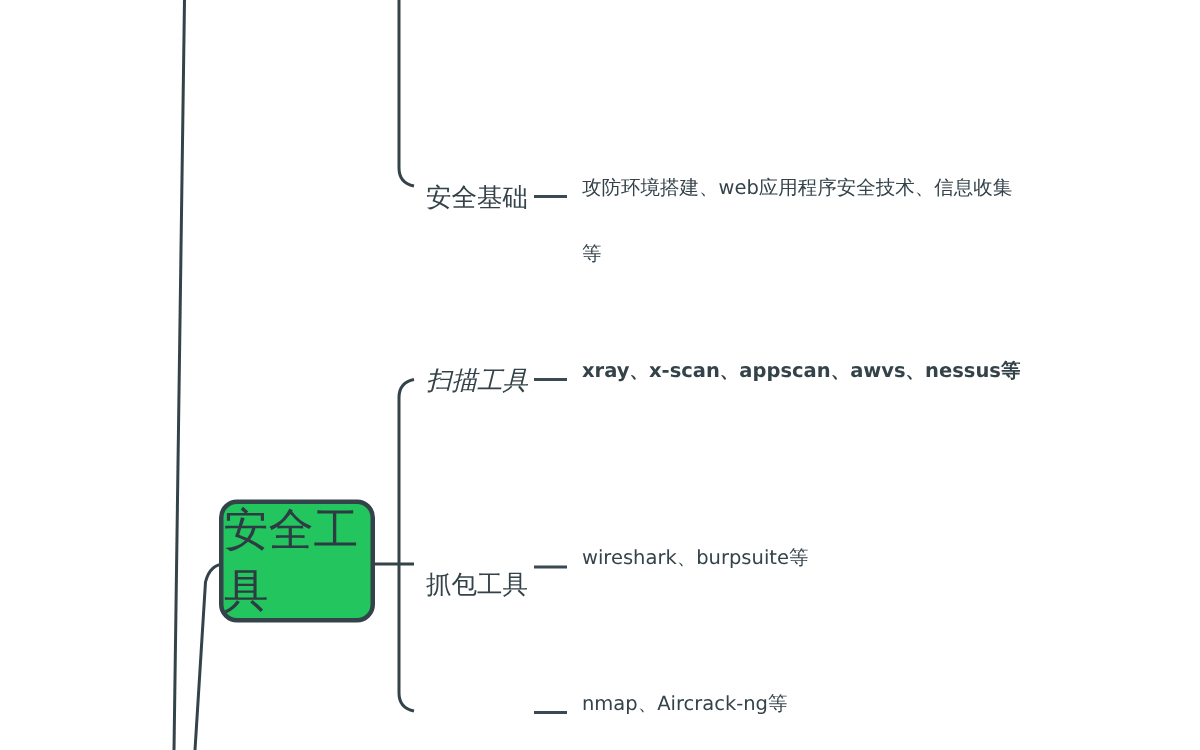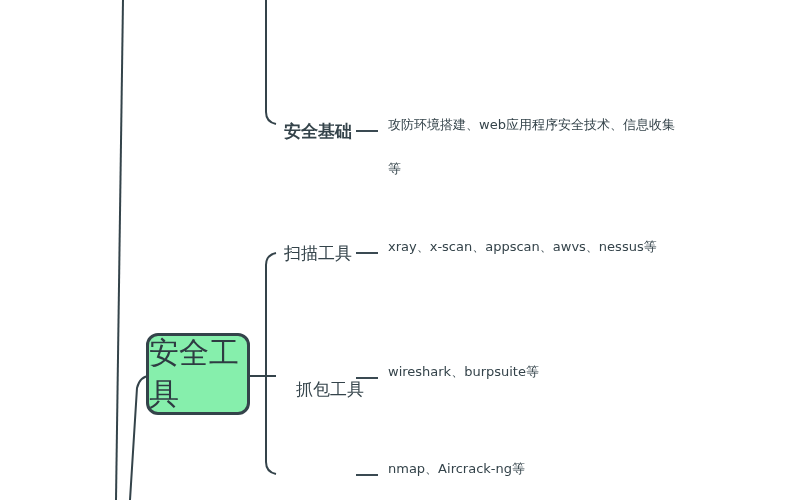--- a/index.html
+++ b/index.html
@@ -5,21 +5,21 @@
   html, body { margin:0; padding:0; }
   body { width:800px; height:500px; background:#ffffff; position:relative; overflow:hidden;
          font-family:"DejaVu Sans", "Liberation Sans", sans-serif; color:#2e3b42; }
   .canvas { position:absolute; left:0; top:0; width:800px; height:500px; }
   svg.lines { position:absolute; left:0; top:0; }
   .node { position:absolute; white-space:nowrap; color:#34434a; }
   .label { font-size:17px; letter-spacing:0px; }
   .dash { position:absolute; height:2px; background:#3a4a52; }
   .content { font-size:13px; }
   .central { position:absolute; left:146px; top:333px; width:104px; height:82px; box-sizing:border-box;
-             border:3px solid #34434a; border-radius:12px; background:#86efac;
+             border:3px solid #34434a; border-radius:12px; background:#22c55e;
              display:flex; align-items:center; justify-content:center; font-size:30px; color:#2e3b42; }
 </style>
 </head>
 <body>
 
 <div class="canvas">
   <svg class="lines" width="800" height="500">
     <g fill="none" stroke="#34434a" stroke-width="2">
 
       <path d="M123 0 L116 500"></path>
@@ -27,33 +27,33 @@
       <path d="M130 500 L137 388 Q140 376 150 376"></path>
 
       <path d="M266 0 L266 112 Q266 122 276 124"></path>
 
       <path d="M276 253 Q266 255 266 265 L266 462 Q266 472 276 474"></path>
 
       <path d="M250 376 L276 376"></path>
     </g>
   </svg>
 
-  <div class="node label" style="left:284px;top:120px;font-weight:bold;">安全基础</div>
+  <div class="node label" style="left:284px;top:120px;">安全基础</div>
   <div class="dash" style="left:356px;top:130px;width:22px;"></div>
   <div class="node content" style="left:388px;top:116px;">攻防环境搭建、web应用程序安全技术、信息收集</div>
   <div class="node content" style="left:388px;top:160px;">等</div>
 
   <div class="central">
     <span>安全工具</span>
   </div>
 
-  <div class="node label" style="left:284px;top:242px;">扫描工具</div>
+  <div class="node label" style="left:284px;top:242px;font-style:italic;">扫描工具</div>
   <div class="dash" style="left:356px;top:252px;width:22px;"></div>
-  <div class="node content" style="left:388px;top:238px;">xray、x-scan、appscan、awvs、nessus等</div>
+  <div class="node content" style="left:388px;top:238px;font-weight:bold;">xray、x-scan、appscan、awvs、nessus等</div>
 
-  <div class="node label" style="left:284px;top:378px;margin-left:12px;">抓包工具</div>
+  <div class="node label" style="left:284px;top:378px;">抓包工具</div>
   <div class="dash" style="left:356px;top:377px;width:22px;"></div>
   <div class="node content" style="left:388px;top:363px;">wireshark、burpsuite等</div>
 
   <div class="node label" style="left:284px;top:463px;margin-top:47px;">其他工具</div>
   <div class="dash" style="left:356px;top:474px;width:22px;"></div>
   <div class="node content" style="left:388px;top:460px;text-align:right;">nmap、Aircrack-ng等</div>
 </div>
 
 </body></html>

